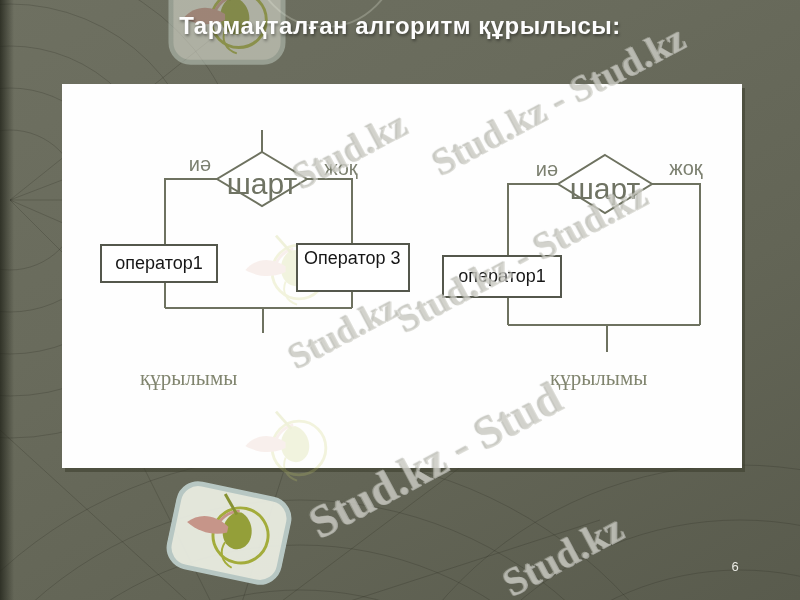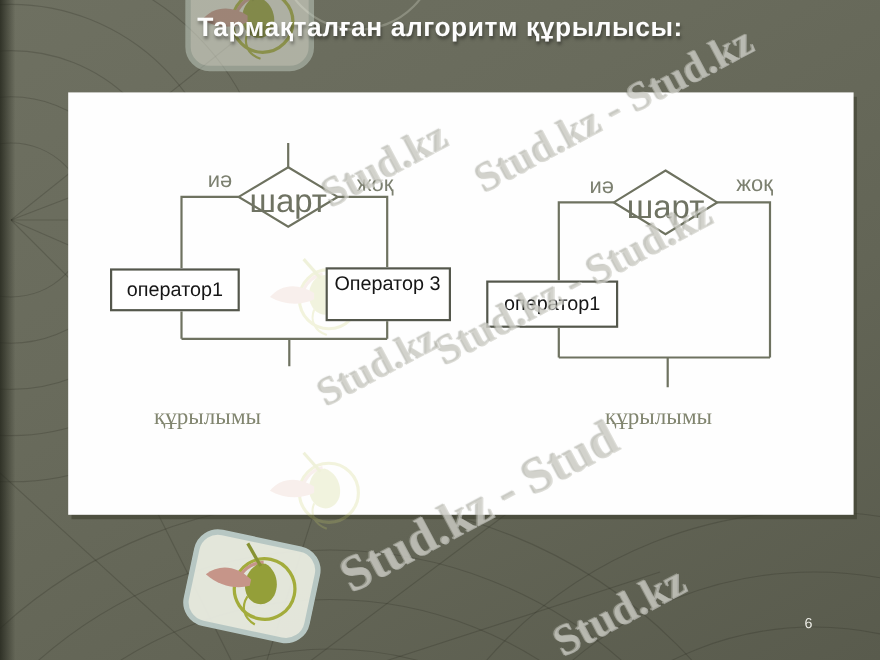--- a/index.html
+++ b/index.html
@@ -14,21 +14,21 @@
     background:linear-gradient(90deg,rgba(38,40,30,.85),rgba(38,40,30,0));}
   
   .title{
     position:absolute;left:0;top:12px;width:800px;text-align:center;z-index:6;
     color:#fdfdfd;font-size:24px;font-weight:bold;letter-spacing:.5px;
     text-shadow:1px 2px 3px rgba(0,0,0,.4);
   }
   
   .panel{
     position:absolute;left:62px;top:84px;width:680px;height:384px;z-index:1;
-    background:#fefefe;box-shadow:3px 4px 0 rgba(58,60,44,.55);padding-left:34px;
+    background:#fefefe;box-shadow:3px 4px 0 rgba(58,60,44,.55);
   }
   .flow-svg{position:absolute;left:0;top:0;width:680px;height:384px;z-index:3;}
   .flow-svg path,.flow-svg polygon,.flow-svg polyline{
     fill:none;stroke:#6e7260;stroke-width:2;}
   .flow-svg polygon{fill:#ffffff;}
   .fc-label{position:absolute;z-index:4;color:#7c8070;font-size:20px;text-align:center;}
   .fc-cond{position:absolute;z-index:4;color:#6f7363;font-size:30px;text-align:center;}
   .fc-box{
     position:absolute;z-index:4;background:#ffffff;border:2px solid #54574c;
     color:#161616;font-size:18px;display:flex;align-items:center;justify-content:center;

